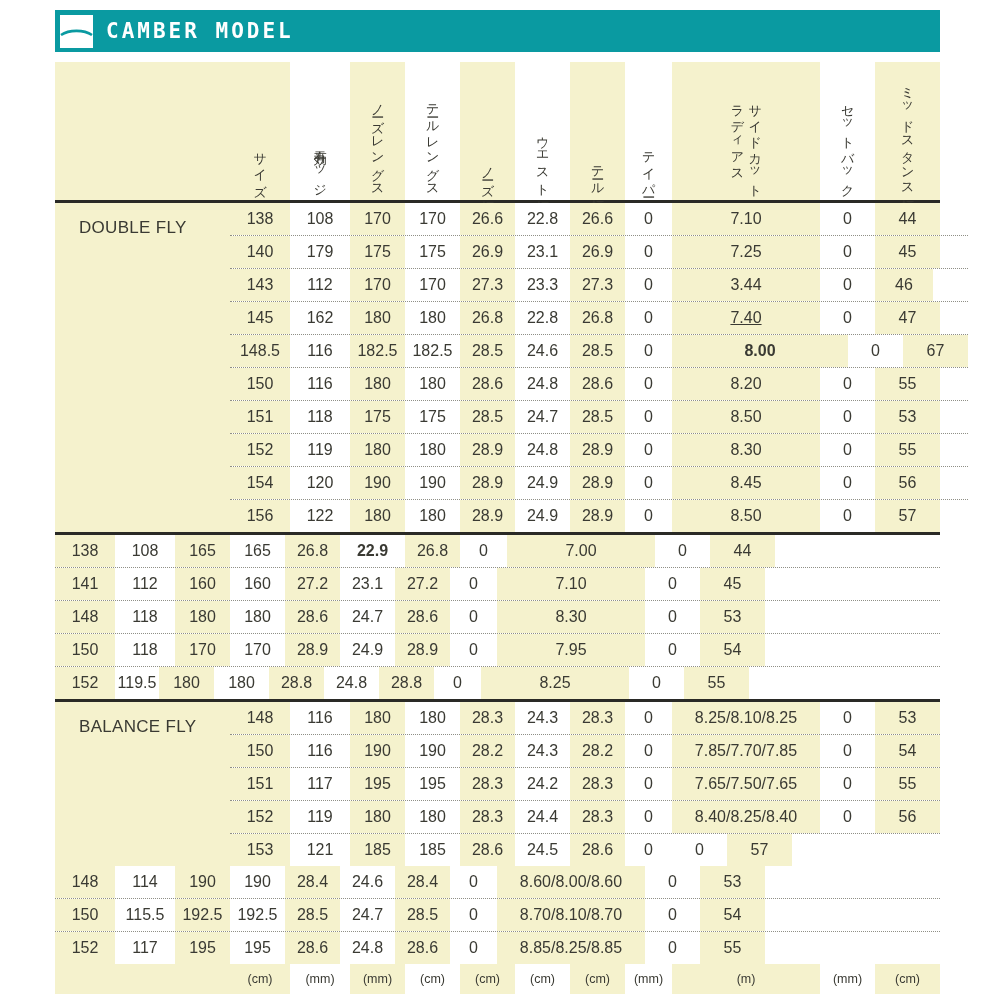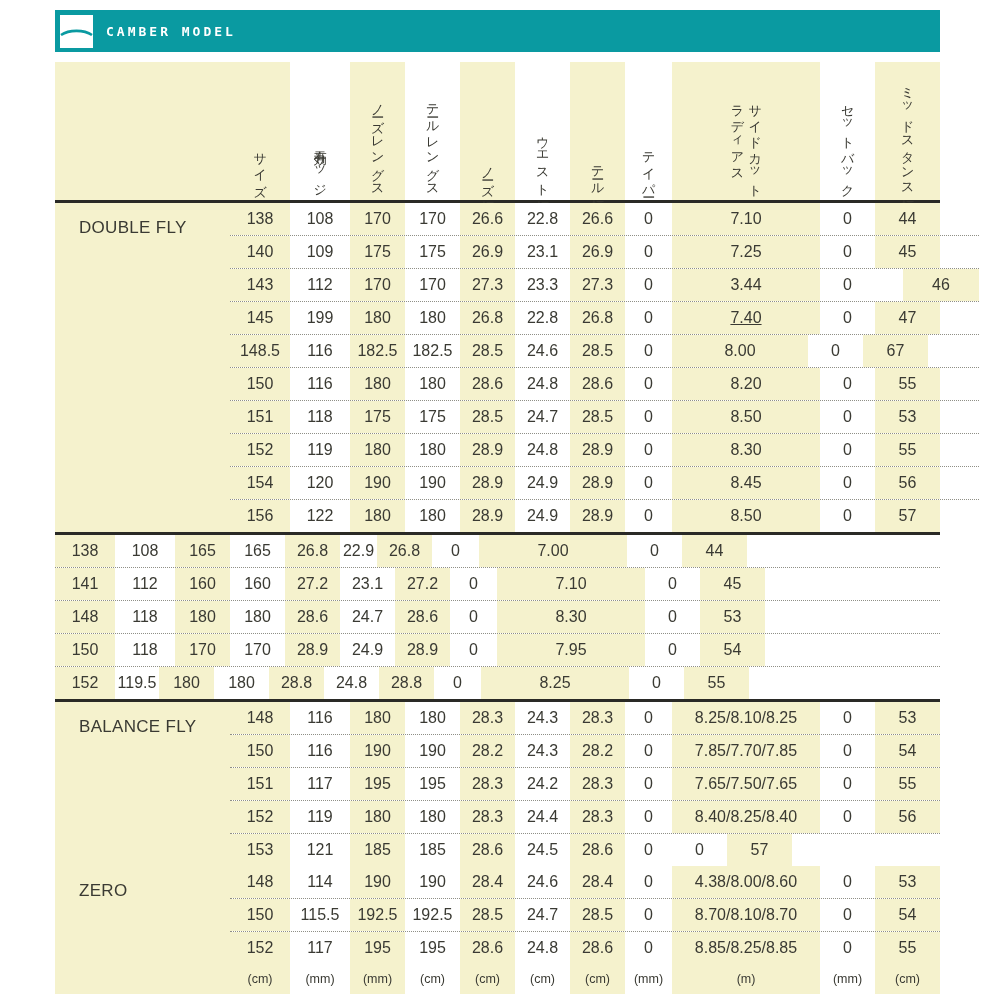--- a/index.html
+++ b/index.html
@@ -4,21 +4,21 @@
 <style>
   html,body{margin:0;padding:0;background:#ffffff;}
   .page{position:relative;width:1000px;height:1000px;background:#ffffff;overflow:hidden;
         font-family:"Liberation Sans",sans-serif;color:#3a3a33;}
 
   
   .banner{position:absolute;left:55px;top:10px;width:885px;height:42px;
           background:#0a9aa1;display:flex;align-items:center;}
   .logo{width:33px;height:33px;margin-left:5px;background:#ffffff;flex:0 0 auto;}
   .banner-title{margin-left:13px;color:#ffffff;font-family:"DejaVu Sans Mono",monospace;
-                font-size:13px;font-weight:bold;letter-spacing:3px;}
+                font-size:21px;font-weight:bold;letter-spacing:3px;}
 
   
   .spec-table{position:absolute;left:55px;top:62px;width:885px;}
   .cream{background:#f5f2cd;}
   .white{background:#ffffff;}
 
   .colheads{display:flex;height:138px;border-bottom:3px solid #2a2a26;}
   .model-spacer{width:175px;flex:0 0 auto;}
   .colhead{display:flex;align-items:flex-end;justify-content:center;
            box-sizing:border-box;padding-bottom:9px;}
@@ -105,21 +105,21 @@
               <div class="cell cream" style="width: 55px;">26.6</div>
               <div class="cell white" style="width: 55px;">22.8</div>
               <div class="cell cream" style="width: 55px;">26.6</div>
               <div class="cell white" style="width: 47px;">0</div>
               <div class="cell cream" style="width: 148px;">7.10</div>
               <div class="cell white" style="width: 55px;">0</div>
               <div class="cell cream" style="width: 65px;">44</div>
             </div>
             <div class="row">
               <div class="cell cream" style="width: 60px;">140</div>
-              <div class="cell white" style="width: 60px;">109</div>
+              <div class="cell white" style="width: 60px;">179</div>
               <div class="cell cream" style="width: 55px;">175</div>
               <div class="cell white" style="width: 55px;">175</div>
               <div class="cell cream" style="width: 55px;">26.9</div>
               <div class="cell white" style="width: 55px;">23.1</div>
               <div class="cell cream" style="width: 55px;">26.9</div>
               <div class="cell white" style="width: 47px;">0</div>
               <div class="cell cream" style="width: 148px;">7.25</div>
               <div class="cell white" style="width: 55px;">0</div>
               <div class="cell cream" style="width: 65px;">45</div>
             </div>
@@ -127,45 +127,45 @@
               <div class="cell cream" style="width: 60px;">143</div>
               <div class="cell white" style="width: 60px;">112</div>
               <div class="cell cream" style="width: 55px;">170</div>
               <div class="cell white" style="width: 55px;">170</div>
               <div class="cell cream" style="width: 55px;">27.3</div>
               <div class="cell white" style="width: 55px;">23.3</div>
               <div class="cell cream" style="width: 55px;">27.3</div>
               <div class="cell white" style="width: 47px;">0</div>
               <div class="cell cream" style="width: 148px;">3.44</div>
               <div class="cell white" style="width: 55px;">0</div>
-              <div class="cell cream" style="width: 76px; margin-left: 28px;">46</div>
+              <div class="cell cream" style="width: 58px;">46</div>
             </div>
             <div class="row">
               <div class="cell cream" style="width: 60px;">145</div>
-              <div class="cell white" style="width: 60px;">199</div>
+              <div class="cell white" style="width: 60px;">162</div>
               <div class="cell cream" style="width: 55px;">180</div>
               <div class="cell white" style="width: 55px;">180</div>
               <div class="cell cream" style="width: 55px;">26.8</div>
               <div class="cell white" style="width: 55px;">22.8</div>
               <div class="cell cream" style="width: 55px;">26.8</div>
               <div class="cell white" style="width: 47px;">0</div>
               <div class="cell cream" style="width: 148px; text-decoration: underline;">7.40</div>
               <div class="cell white" style="width: 55px;">0</div>
               <div class="cell cream" style="width: 65px;">47</div>
             </div>
             <div class="row">
               <div class="cell cream" style="width: 60px;">148.5</div>
               <div class="cell white" style="width: 60px;">116</div>
               <div class="cell cream" style="width: 55px;">182.5</div>
               <div class="cell white" style="width: 55px;">182.5</div>
               <div class="cell cream" style="width: 55px;">28.5</div>
               <div class="cell white" style="width: 55px;">24.6</div>
               <div class="cell cream" style="width: 55px;">28.5</div>
               <div class="cell white" style="width: 47px;">0</div>
-              <div class="cell cream" style="width: 136px;">8.00</div>
+              <div class="cell cream" style="width: 176px; font-weight: bold;">8.00</div>
               <div class="cell white" style="width: 55px;">0</div>
               <div class="cell cream" style="width: 65px;">67</div>
             </div>
             <div class="row">
               <div class="cell cream" style="width: 60px;">150</div>
               <div class="cell white" style="width: 60px;">116</div>
               <div class="cell cream" style="width: 55px;">180</div>
               <div class="cell white" style="width: 55px;">180</div>
               <div class="cell cream" style="width: 55px;">28.6</div>
               <div class="cell white" style="width: 55px;">24.8</div>
@@ -230,21 +230,21 @@
           </div>
         </div>
         <div class="group divided">
           <div class="rows">
             <div class="row">
               <div class="cell cream" style="width: 60px;">138</div>
               <div class="cell white" style="width: 60px;">108</div>
               <div class="cell cream" style="width: 55px;">165</div>
               <div class="cell white" style="width: 55px;">165</div>
               <div class="cell cream" style="width: 55px;">26.8</div>
-              <div class="cell white" style="width: 37px;">22.9</div>
+              <div class="cell white" style="width: 65px; font-weight: bold;">22.9</div>
               <div class="cell cream" style="width: 55px;">26.8</div>
               <div class="cell white" style="width: 47px;">0</div>
               <div class="cell cream" style="width: 148px;">7.00</div>
               <div class="cell white" style="width: 55px;">0</div>
               <div class="cell cream" style="width: 65px;">44</div>
             </div>
             <div class="row">
               <div class="cell cream" style="width: 60px;">141</div>
               <div class="cell white" style="width: 60px;">112</div>
               <div class="cell cream" style="width: 55px;">160</div>
@@ -361,32 +361,31 @@
               <div class="cell cream" style="width: 55px;">28.6</div>
               <div class="cell white" style="width: 55px;">24.5</div>
               <div class="cell cream" style="width: 55px;">28.6</div>
               <div class="cell white" style="width: 47px;">0</div>
               <div class="cell white" style="width: 55px;">0</div>
               <div class="cell cream" style="width: 65px;">57</div>
             </div>
           </div>
         </div>
         <div class="group">
-          <div class="group-label cream">ZERO</div>
           <div class="rows">
             <div class="row">
               <div class="cell cream" style="width: 60px;">148</div>
               <div class="cell white" style="width: 60px;">114</div>
               <div class="cell cream" style="width: 55px;">190</div>
               <div class="cell white" style="width: 55px;">190</div>
               <div class="cell cream" style="width: 55px;">28.4</div>
               <div class="cell white" style="width: 55px;">24.6</div>
               <div class="cell cream" style="width: 55px;">28.4</div>
               <div class="cell white" style="width: 47px;">0</div>
-              <div class="cell cream" style="width: 148px;">4.38/8.00/8.60</div>
+              <div class="cell cream" style="width: 148px;">8.60/8.00/8.60</div>
               <div class="cell white" style="width: 55px;">0</div>
               <div class="cell cream" style="width: 65px;">53</div>
             </div>
             <div class="row">
               <div class="cell cream" style="width: 60px;">150</div>
               <div class="cell white" style="width: 60px;">115.5</div>
               <div class="cell cream" style="width: 55px;">192.5</div>
               <div class="cell white" style="width: 55px;">192.5</div>
               <div class="cell cream" style="width: 55px;">28.5</div>
               <div class="cell white" style="width: 55px;">24.7</div>

